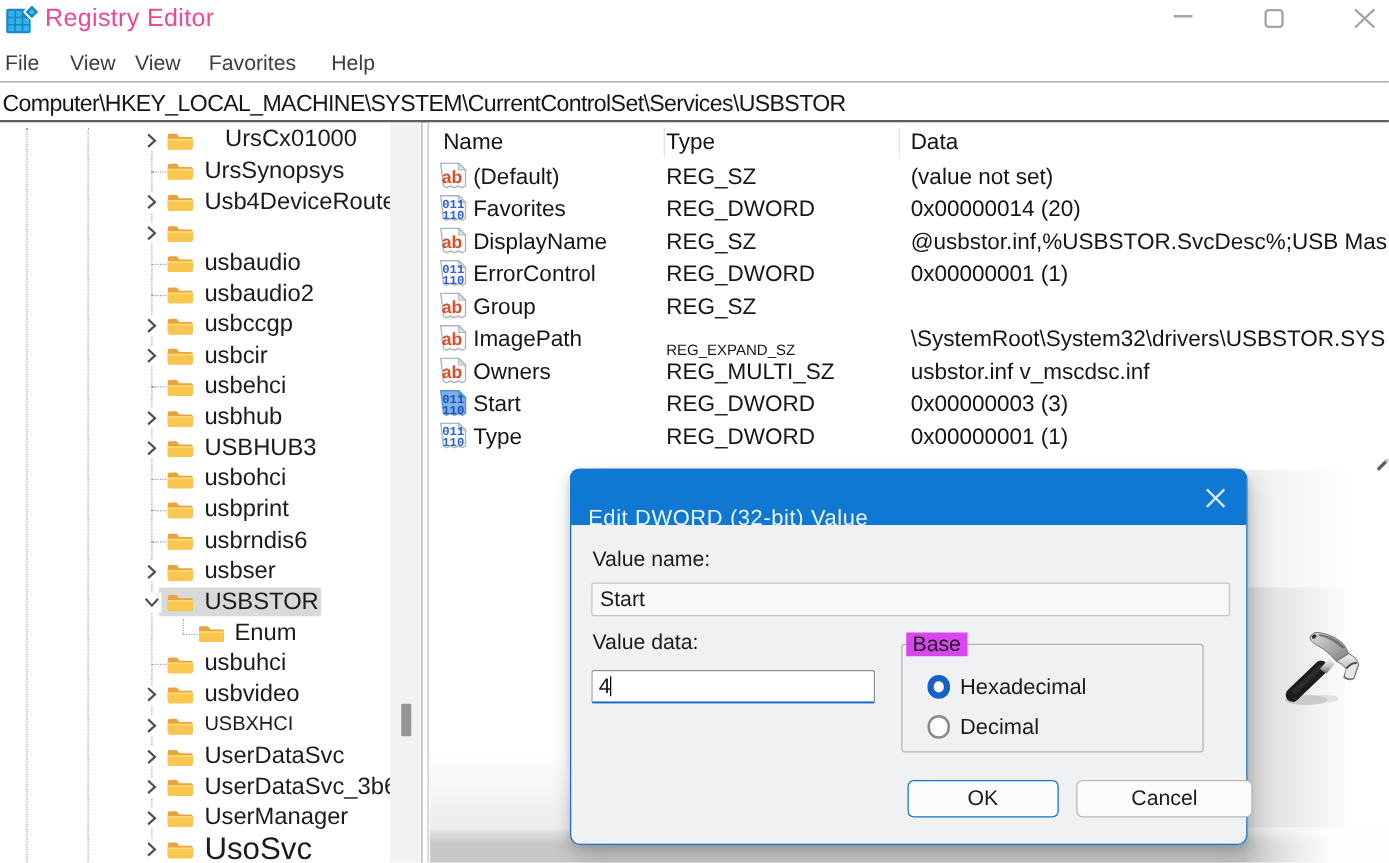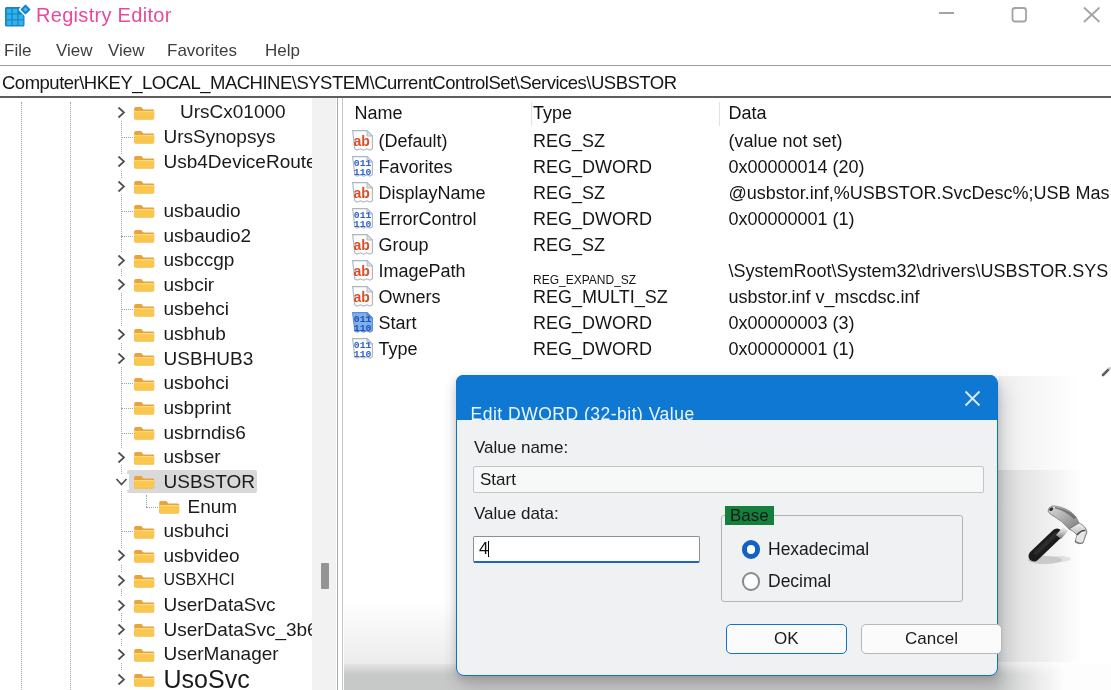--- a/index.html
+++ b/index.html
@@ -355,21 +355,21 @@
 <div class="lbl" style="left:13.5px;top:28px;font-size:17.5px;line-height:21px;letter-spacing:0.5px;color:#eef6fd">Edit DWORD (32-bit) Value</div>
 <svg class="a" style="left:507px;top:14.5px" width="17" height="17" viewBox="0 0 17 17">
       <line x1="1.5" y1="1.5" x2="15.5" y2="15.5" stroke="#d9e9f8" stroke-width="1.9"></line>
       <line x1="15.5" y1="1.5" x2="1.5" y2="15.5" stroke="#d9e9f8" stroke-width="1.9"></line>
     </svg>
 <div class="lbl" style="left:17px;top:62px;font-size:17px;line-height:20px;color:#1a1a1a">Value name:</div>
 <div class="a" style="left:16px;top:90px;width:511px;height:27px;background:#f7f8f8;border:1px solid #c5c5c5;border-radius:2px;font-size:17px;line-height:25px;color:#1a1a1a;padding-left:6px">Start</div>
 <div class="lbl" style="left:17px;top:128.5px;font-size:17px;line-height:20px;color:#1a1a1a">Value data:</div>
 <div class="a" style="left:16px;top:160.5px;width:227px;height:27px;background:#fff;border:1px solid #909090;border-bottom:2.5px solid #1b66c9;border-radius:2px;font-size:17px;line-height:24px;color:#111;padding-left:5px">4<span style="display:inline-block;width:0;border-left:1.3px solid #000;height:16px;vertical-align:-3px"></span></div>
 <div class="a" style="left:263.5px;top:139.5px;width:242px;height:87px;border:1.3px solid #b3b3b3;border-radius:3px"></div>
-<div class="lbl" style="left:268px;top:130px;font-size:17px;line-height:19px;color:#1a1a1a;background:#15803d;padding:0 5px">Base</div>
+<div class="lbl" style="left:268px;top:130px;font-size:17px;line-height:19px;color:#1a1a1a;background:#d946ef;padding:0 5px">Base</div>
 <div class="a" style="left:284.5px;top:164.5px;width:18.5px;height:18.5px;border-radius:50%;border:5.6px solid #1162c4;background:#fff"></div>
 <div class="lbl" style="left:311px;top:163.5px;font-size:17.5px;line-height:21px;color:#1a1a1a">Hexadecimal</div>
 <div class="a" style="left:284.5px;top:196.5px;width:18.5px;height:18.5px;border-radius:50%;border:2px solid #8a8a8a;background:#fdfdfd"></div>
 <div class="lbl" style="left:311px;top:195.5px;font-size:17.5px;line-height:21px;color:#1a1a1a">Decimal</div>
 <div class="a" style="left:269px;top:248.5px;width:120.5px;height:30px;background:#fbfbfb;border:1.9px solid #0f74cf;border-radius:5px;font-size:17px;line-height:27px;color:#1a1a1a;text-align:center">OK</div>
 <div class="a" style="left:404px;top:248.5px;width:141px;height:30px;background:#fbfbfb;border:1.4px solid #b8b8b8;border-radius:5px;font-size:17px;line-height:27px;color:#1a1a1a;text-align:center">Cancel</div>
 </div>
 <svg class="a" style="left:1019px;top:495px" width="80" height="80" viewBox="0 0 80 80">
 <defs>
 <linearGradient id="hm" x1="0" y1="0" x2="0" y2="1">

